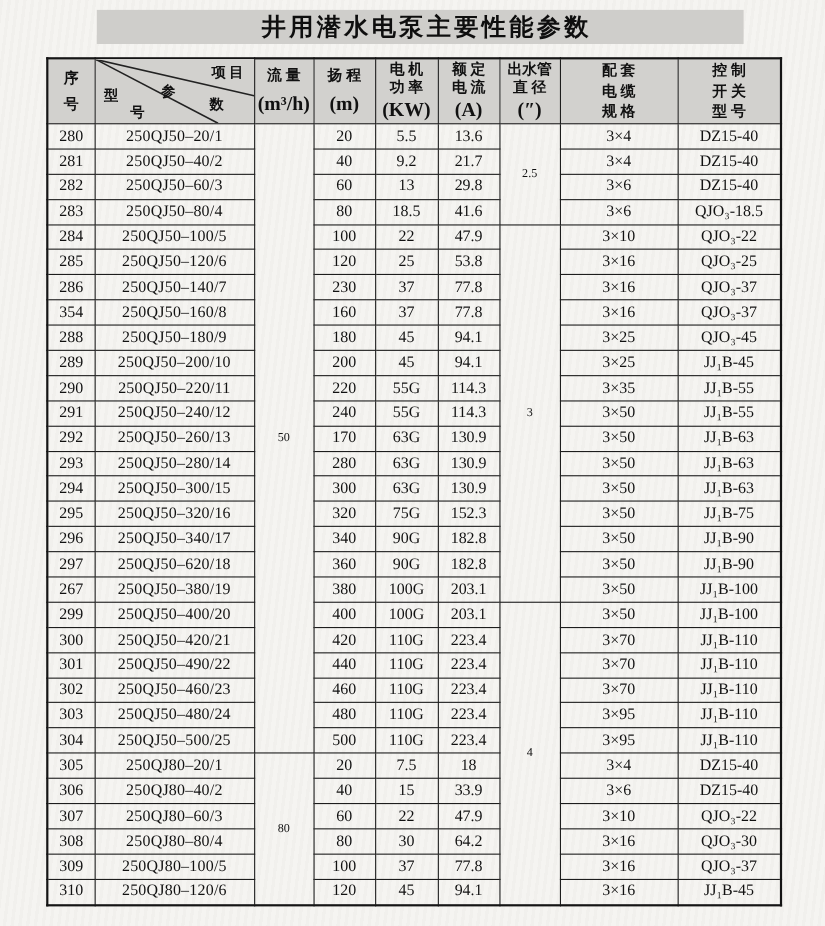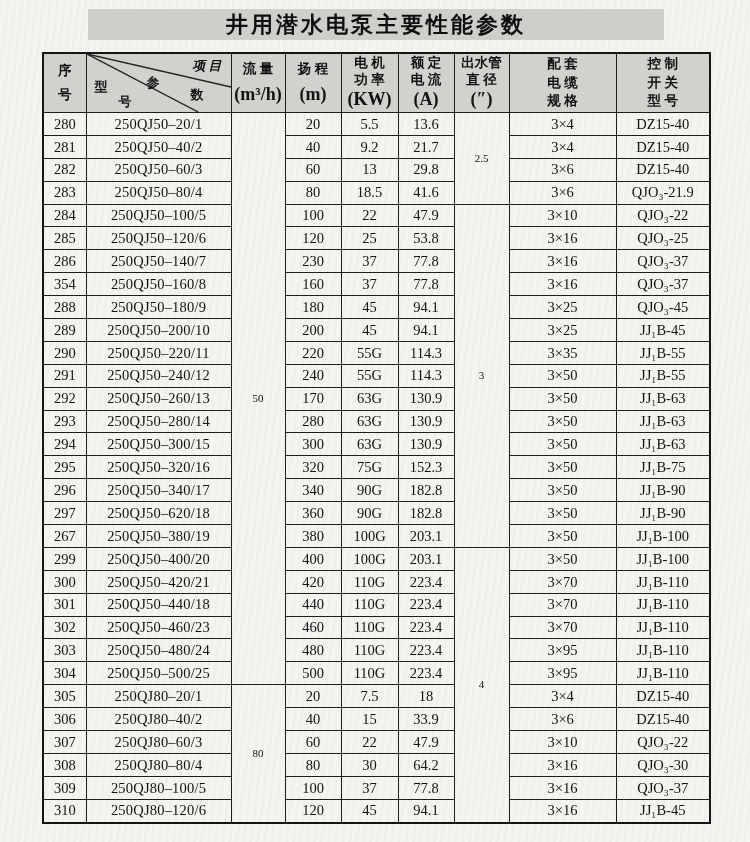--- a/index.html
+++ b/index.html
@@ -6,21 +6,21 @@
   body{
     width:750px;height:842px;position:relative;
     background:#f5f4f1;
     font-family:"Liberation Serif","DejaVu Serif",serif;
     color:#111;
     overflow:hidden;
   }
   .title-band{
     position:absolute;left:88px;top:9px;width:576px;height:31px;
     background:#cfcecb;
-    display:flex;align-items:center;justify-content:center;
+    display:flex;align-items:center;justify-content:center;padding-left:12px;
   }
   .title-text{
     font-family:"Liberation Sans","DejaVu Sans",sans-serif;
     font-weight:bold;font-size:22px;letter-spacing:3px;color:#0e0e0e;
     white-space:nowrap;
   }
   table.spec{
     position:absolute;left:42px;top:52px;width:667px;
     border-collapse:collapse;table-layout:fixed;
     border:2.5px solid #151515;
@@ -80,21 +80,21 @@
         <span class="hwrap">
           <span class="hline">序</span>
           <span class="hline">号</span>
         </span>
       </th>
       <th class="diag">
         <svg viewBox="0 0 145 58" preserveAspectRatio="none">
           <line x1="0" y1="0" x2="145" y2="33" stroke="#222" stroke-width="1.4"></line>
           <line x1="0" y1="0" x2="112" y2="58" stroke="#222" stroke-width="1.4"></line>
         </svg>
-        <span class="dlab" style="top:4px;right:9px;font-style:italic;">项 目</span>
+        <span class="dlab" style="top:4px;right:9px;">项 目</span>
         <span class="dlab" style="left:60px;top:21px;">参</span>
         <span class="dlab" style="left:104px;top:33px;">数</span>
         <span class="dlab" style="left:8px;top:25px;">型</span>
         <span class="dlab" style="left:32px;top:40px;">号</span>
       </th>
       <th>
         <span class="hwrap">
           <span class="hline">流 量</span>
           <span class="hline hunit">(m³/h)</span>
         </span>
@@ -172,21 +172,21 @@
         <td>3×6</td>
         <td>DZ15-40</td>
       </tr>
       <tr>
         <td>283</td>
         <td class="c-model">250QJ50–80/4</td>
         <td>80</td>
         <td>18.5</td>
         <td>41.6</td>
         <td>3×6</td>
-        <td>QJO₃-21.9</td>
+        <td>QJO₃-18.5</td>
       </tr>
       <tr>
         <td>284</td>
         <td class="c-model">250QJ50–100/5</td>
         <td>100</td>
         <td>22</td>
         <td>47.9</td>
         <td class="c-merge" rowspan="15">3</td>
         <td>3×10</td>
         <td>QJO₃-22</td>
@@ -331,21 +331,21 @@
         <td>300</td>
         <td class="c-model">250QJ50–420/21</td>
         <td>420</td>
         <td>110G</td>
         <td>223.4</td>
         <td>3×70</td>
         <td>JJ₁B-110</td>
       </tr>
       <tr>
         <td>301</td>
-        <td class="c-model">250QJ50–440/18</td>
+        <td class="c-model">250QJ50–490/22</td>
         <td>440</td>
         <td>110G</td>
         <td>223.4</td>
         <td>3×70</td>
         <td>JJ₁B-110</td>
       </tr>
       <tr>
         <td>302</td>
         <td class="c-model">250QJ50–460/23</td>
         <td>460</td>

